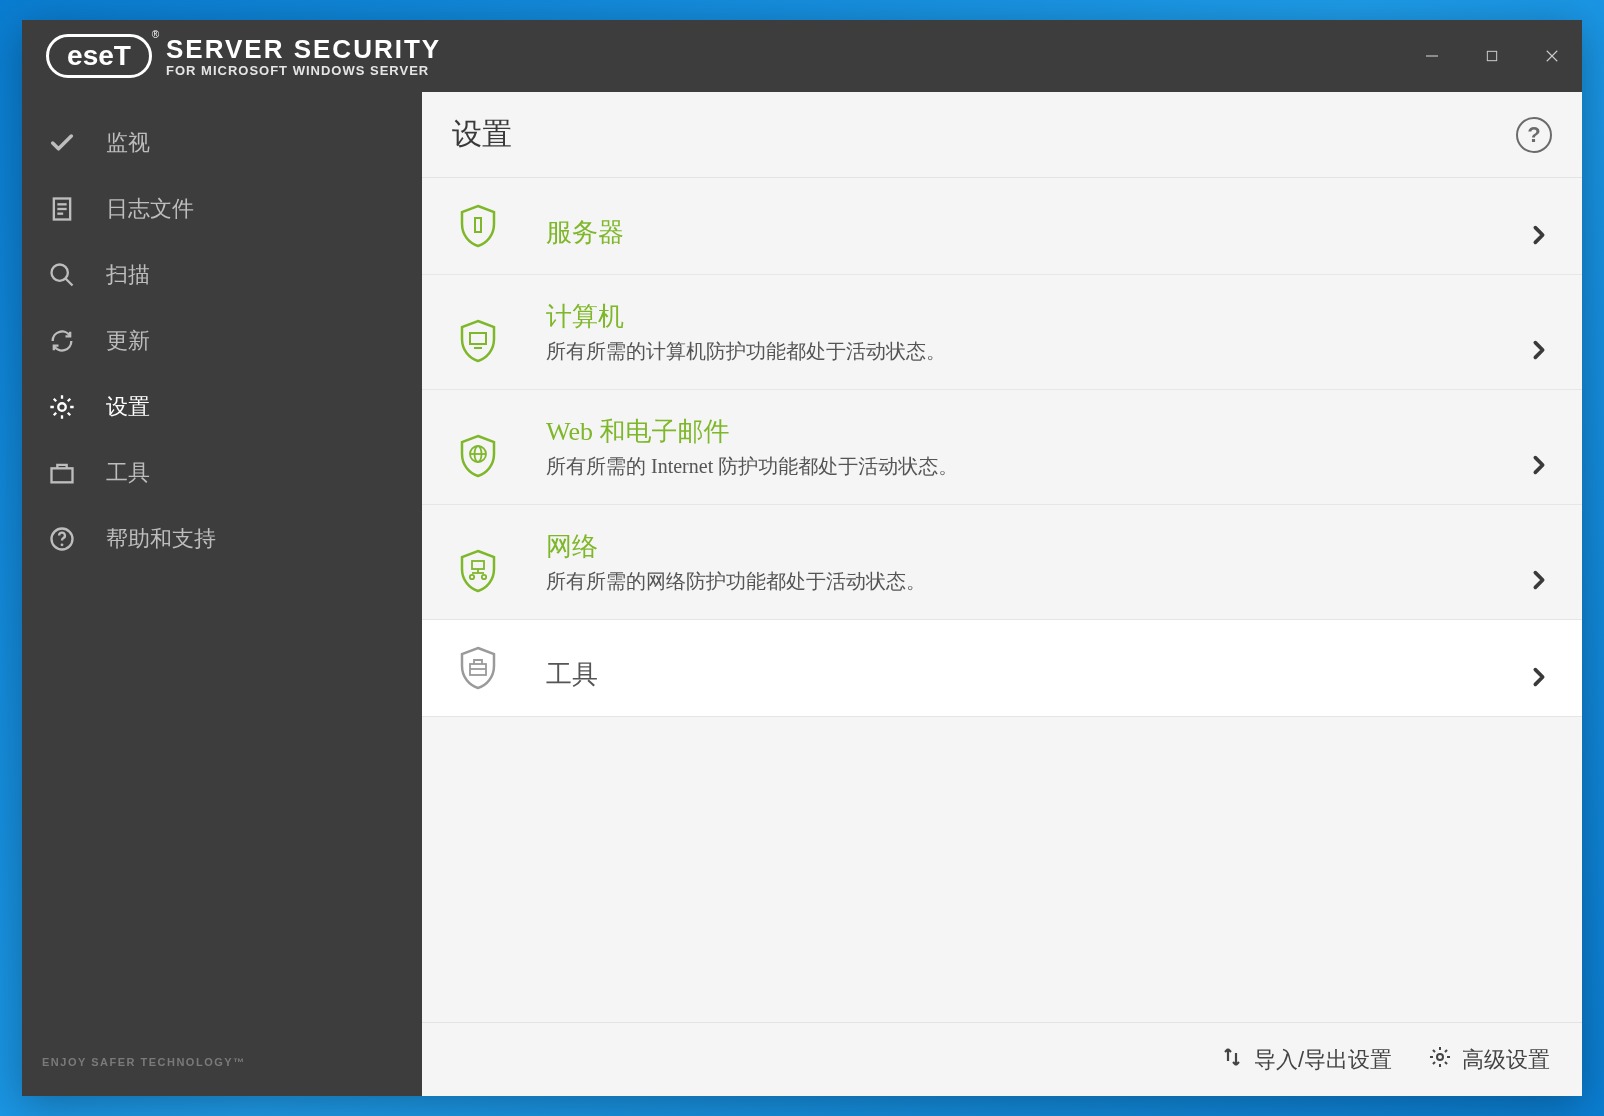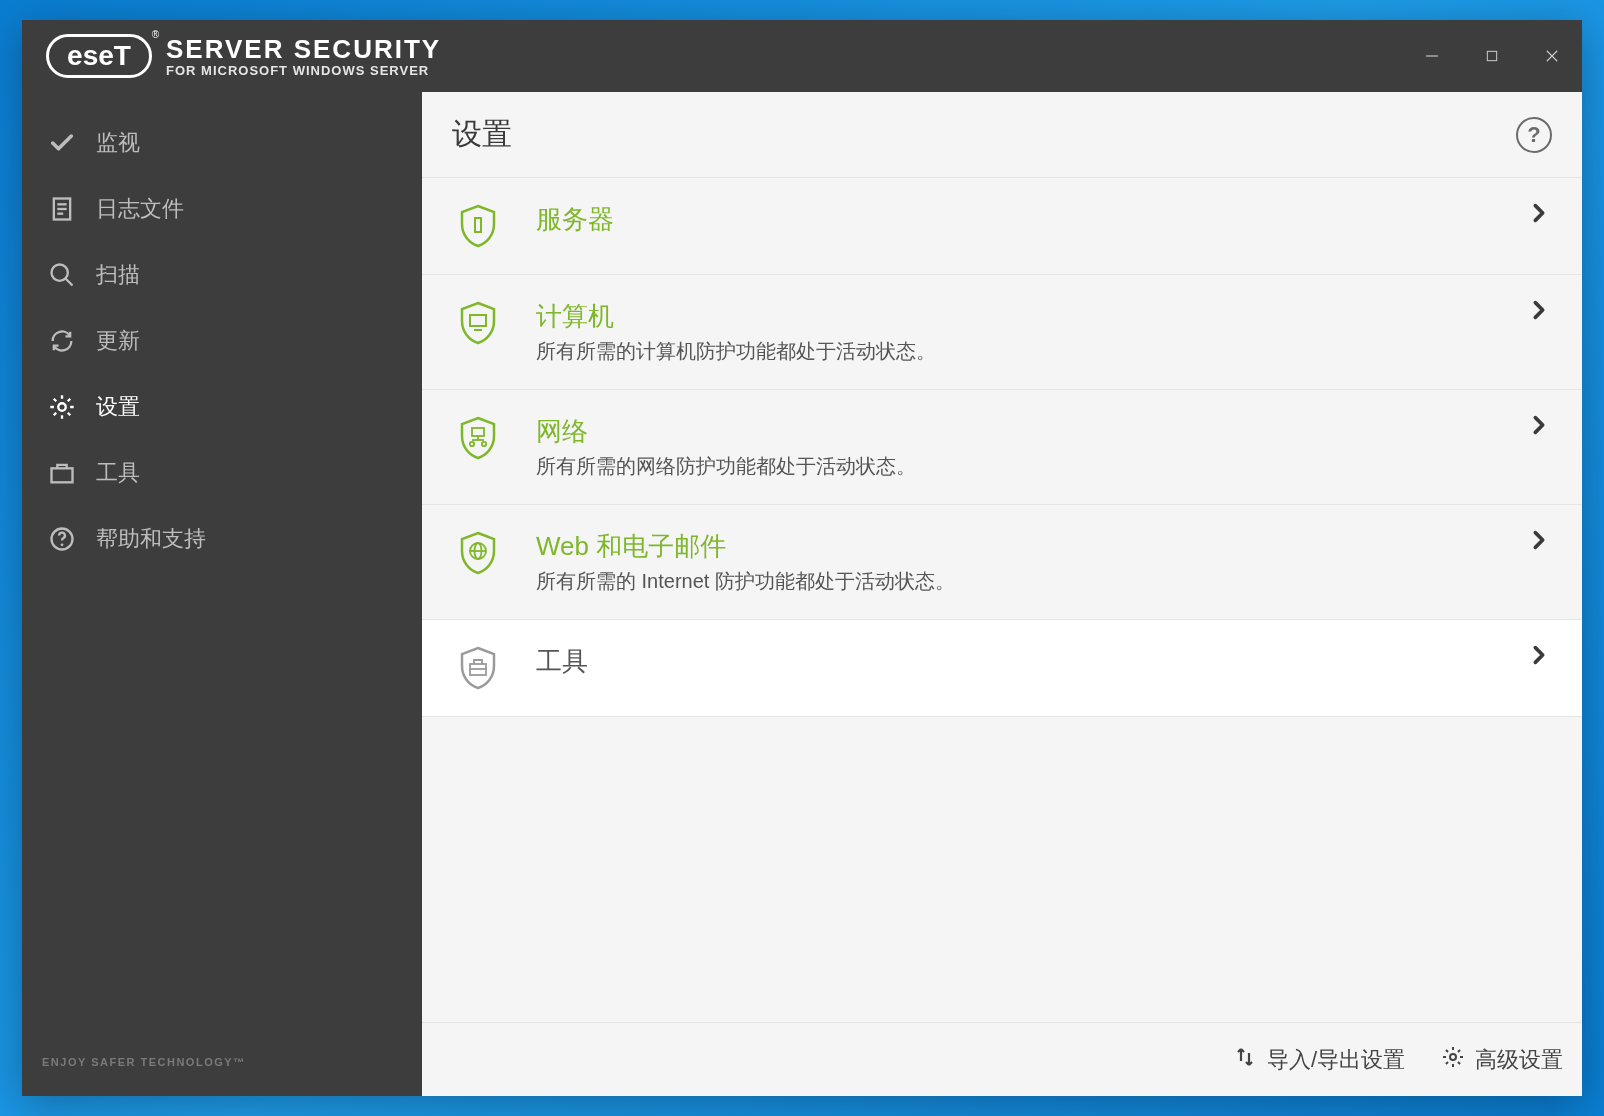--- a/index.html
+++ b/index.html
@@ -91,21 +91,21 @@
   width: 400px;
   background: #3d3d3d;
   display: flex;
   flex-direction: column;
   padding-top: 18px;
   position: relative;
 }
 .nav-item {
   display: flex;
   align-items: center;
-  gap: 20px;
+  gap: 30px;
   padding: 18px 26px;
   color: #bdbdbd;
   font-size: 22px;
   cursor: pointer;
 }
 .nav-item.active { color: #fff; }
 .nav-icon { width: 28px; height: 28px; display: flex; align-items: center; justify-content: center; }
 .nav-icon svg { width: 28px; height: 28px; }
 .sidebar-footer {
   position: absolute;
@@ -141,26 +141,27 @@
   border-radius: 50%;
   display: flex; align-items: center; justify-content: center;
   color: #6b6b6b;
   font-size: 22px;
   font-weight: 700;
   cursor: pointer;
 }
 .rows { flex: 1; overflow: auto; }
 .row {
   display: flex;
-  align-items: flex-start;
+  align-items: flex-end;
   padding: 24px 32px;
   border-bottom: 1px solid #e6e6e6;
   cursor: pointer;
-  gap: 34px;
+  gap: 44px;
   background: #f5f5f5;
+  font-family: Liberation Serif, serif;
 }
 .row.row-white { background: #fff; }
 .row-icon {
   width: 48px; height: 48px;
   display: flex; align-items: center; justify-content: center;
 }
 .row-icon svg { width: 48px; height: 48px; }
 .row-text { flex: 1; display: flex; flex-direction: column; gap: 4px; }
 .row-title { font-size: 26px; color: #7fb72a; font-weight: 400; }
 .row-title.muted { color: #555; }
@@ -170,21 +171,21 @@
 }
 .row-chevron svg { width: 22px; height: 22px; }
 .footer-actions {
   height: 74px;
   background: #f5f5f5;
   border-top: 1px solid #e3e3e3;
   display: flex;
   align-items: center;
   justify-content: flex-end;
   gap: 36px;
-  padding: 0 19px;
+  padding: 0 32px;
 }
 .footer-link {
   display: flex;
   align-items: center;
   gap: 10px;
   color: #444;
   font-size: 22px;
   cursor: pointer;
 }
 .footer-link svg { width: 24px; height: 24px; }
@@ -334,20 +335,40 @@
           <span class="row-icon">
             <svg viewBox="0 0 48 48">
                 <path d="M24 4 L40 10 L40 22 C40 33 33 41 24 44 C15 41 8 33 8 22 L8 10 Z" stroke="#7fb72a" stroke-width="2.5" fill="none"></path>
                 <rect x="16" y="16" width="16" height="11" stroke="#7fb72a" stroke-width="2" fill="none"></rect>
                 <line x1="20" y1="31" x2="28" y2="31" stroke="#7fb72a" stroke-width="2"></line>
               </svg>
           </span>
           <div class="row-text">
             <span class="row-title">计算机</span>
             <span class="row-desc">所有所需的计算机防护功能都处于活动状态。</span>
+          </div>
+          <span class="row-chevron">
+            <svg viewBox="0 0 24 24">
+                <path d="M8 4 L16 12 L8 20" stroke="currentColor" stroke-width="4" fill="none" stroke-linejoin="round" stroke-linecap="round"></path>
+              </svg>
+          </span>
+        </div>
+
+        <div class="row">
+          <span class="row-icon">
+            <svg viewBox="0 0 48 48">
+                <path d="M24 4 L40 10 L40 22 C40 33 33 41 24 44 C15 41 8 33 8 22 L8 10 Z" stroke="#7fb72a" stroke-width="2.5" fill="none"></path>
+                <circle cx="24" cy="22" r="8" stroke="#7fb72a" stroke-width="1.8" fill="none"></circle>
+                <ellipse cx="24" cy="22" rx="3.5" ry="8" stroke="#7fb72a" stroke-width="1.8" fill="none"></ellipse>
+                <line x1="16" y1="22" x2="32" y2="22" stroke="#7fb72a" stroke-width="1.8"></line>
+              </svg>
+          </span>
+          <div class="row-text">
+            <span class="row-title">Web 和电子邮件</span>
+            <span class="row-desc">所有所需的 Internet 防护功能都处于活动状态。</span>
           </div>
           <span class="row-chevron">
             <svg viewBox="0 0 24 24">
                 <path d="M8 4 L16 12 L8 20" stroke="currentColor" stroke-width="4" fill="none" stroke-linejoin="round" stroke-linecap="round"></path>
               </svg>
           </span>
         </div>
 
         <div class="row">
           <span class="row-icon">
@@ -364,40 +385,20 @@
             <span class="row-title">网络</span>
             <span class="row-desc">所有所需的网络防护功能都处于活动状态。</span>
           </div>
           <span class="row-chevron">
             <svg viewBox="0 0 24 24">
                 <path d="M8 4 L16 12 L8 20" stroke="currentColor" stroke-width="4" fill="none" stroke-linejoin="round" stroke-linecap="round"></path>
               </svg>
           </span>
         </div>
 
-        <div class="row">
-          <span class="row-icon">
-            <svg viewBox="0 0 48 48">
-                <path d="M24 4 L40 10 L40 22 C40 33 33 41 24 44 C15 41 8 33 8 22 L8 10 Z" stroke="#7fb72a" stroke-width="2.5" fill="none"></path>
-                <circle cx="24" cy="22" r="8" stroke="#7fb72a" stroke-width="1.8" fill="none"></circle>
-                <ellipse cx="24" cy="22" rx="3.5" ry="8" stroke="#7fb72a" stroke-width="1.8" fill="none"></ellipse>
-                <line x1="16" y1="22" x2="32" y2="22" stroke="#7fb72a" stroke-width="1.8"></line>
-              </svg>
-          </span>
-          <div class="row-text">
-            <span class="row-title">Web 和电子邮件</span>
-            <span class="row-desc">所有所需的 Internet 防护功能都处于活动状态。</span>
-          </div>
-          <span class="row-chevron">
-            <svg viewBox="0 0 24 24">
-                <path d="M8 4 L16 12 L8 20" stroke="currentColor" stroke-width="4" fill="none" stroke-linejoin="round" stroke-linecap="round"></path>
-              </svg>
-          </span>
-        </div>
-
         <div class="row row-white">
           <span class="row-icon">
             <svg viewBox="0 0 48 48">
                 <path d="M24 4 L40 10 L40 22 C40 33 33 41 24 44 C15 41 8 33 8 22 L8 10 Z" stroke="#9a9a9a" stroke-width="2.5" fill="none"></path>
                 <rect x="16" y="20" width="16" height="11" stroke="#9a9a9a" stroke-width="1.8" fill="none"></rect>
                 <path d="M20 20 L20 16 L28 16 L28 20" stroke="#9a9a9a" stroke-width="1.8" fill="none"></path>
                 <line x1="16" y1="25" x2="32" y2="25" stroke="#9a9a9a" stroke-width="1.8"></line>
               </svg>
           </span>
           <div class="row-text">

